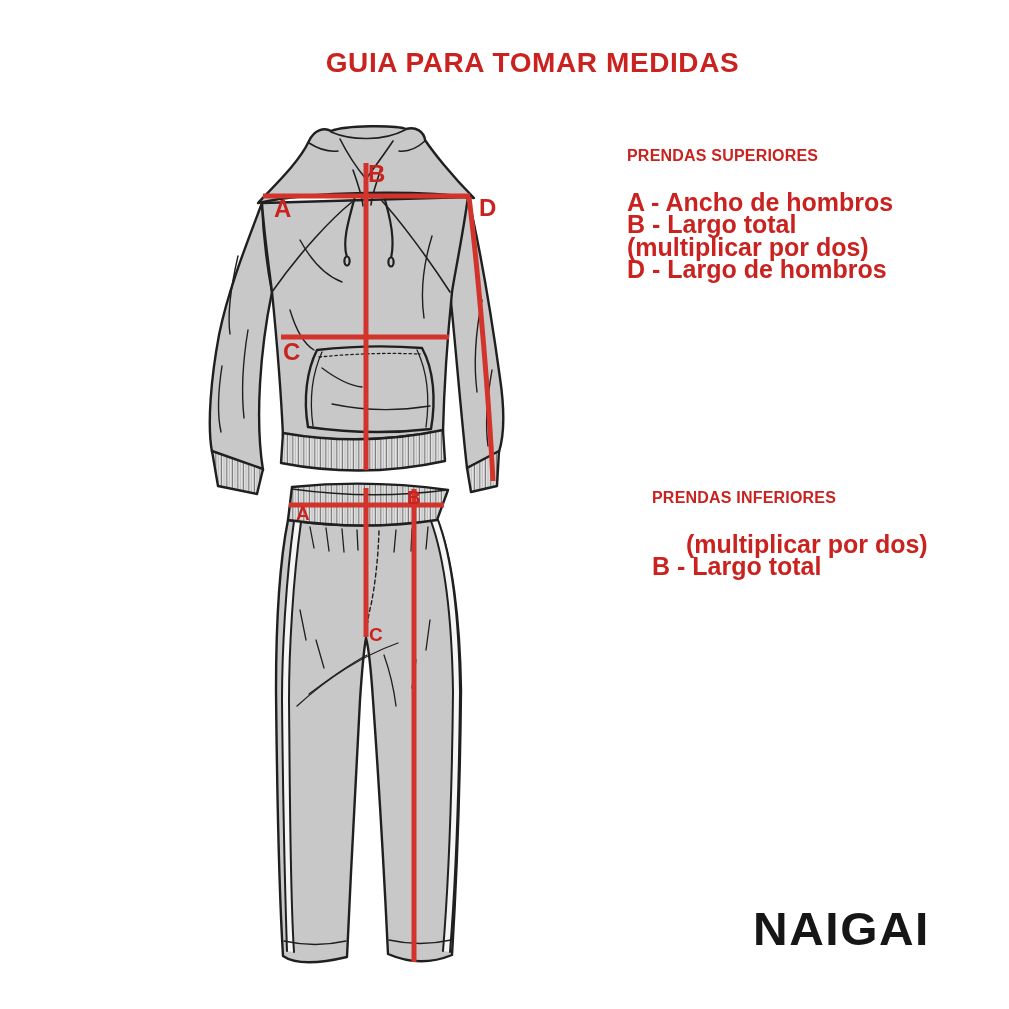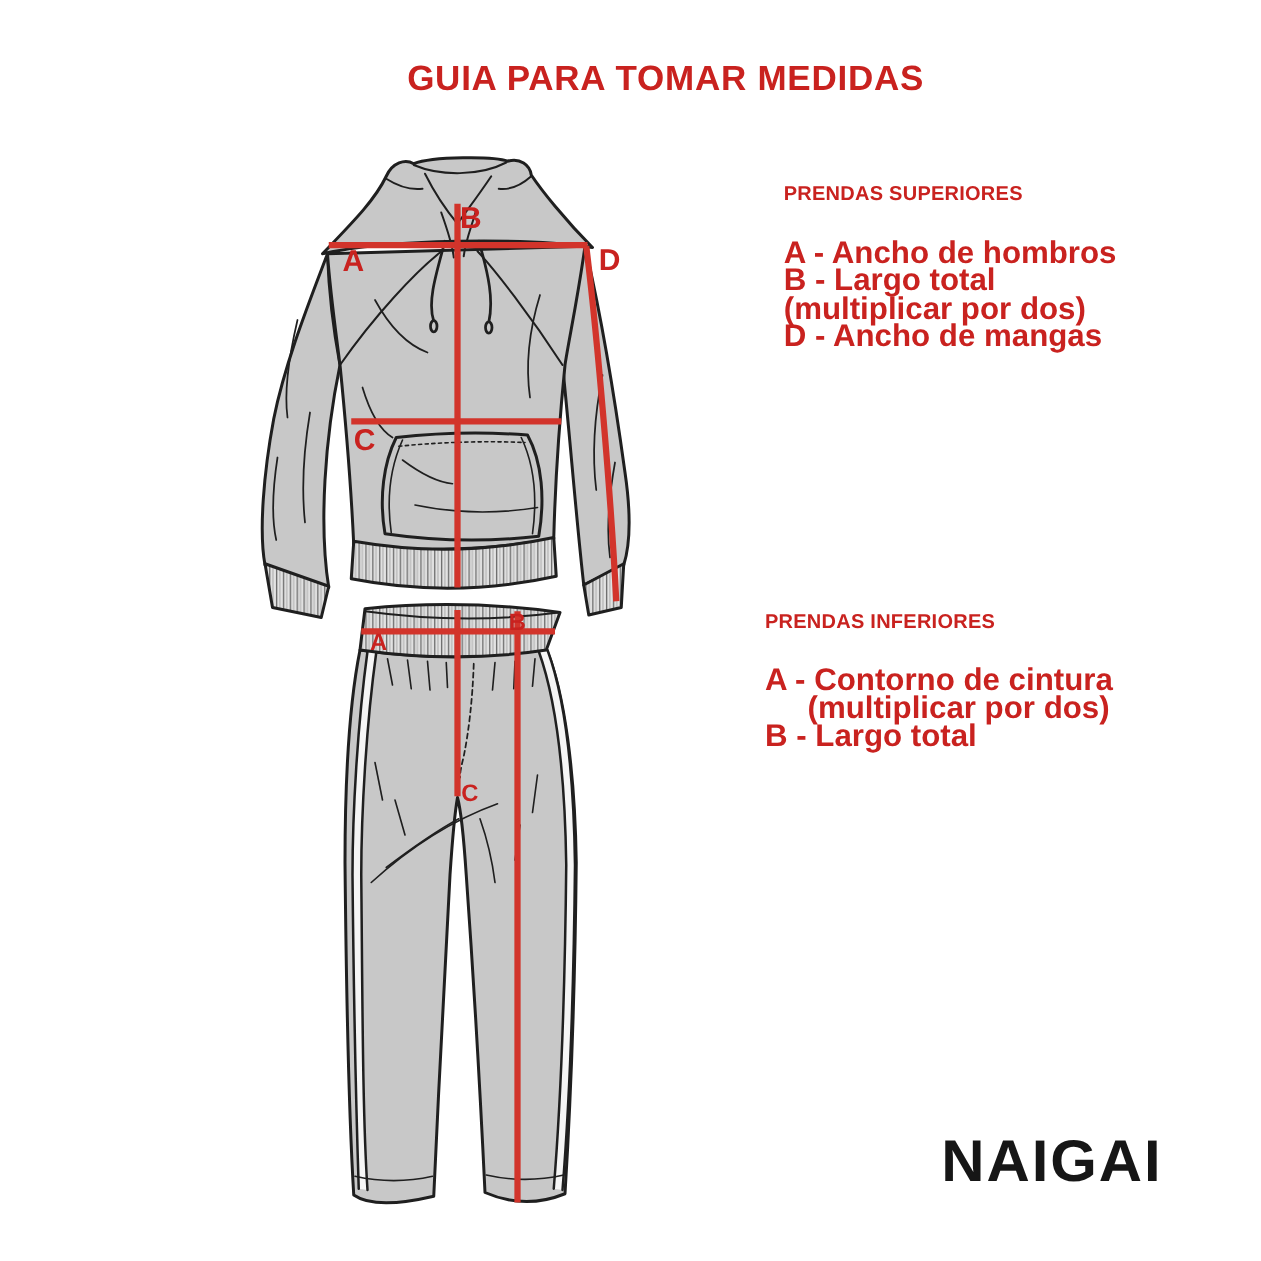--- a/index.html
+++ b/index.html
@@ -9,21 +9,21 @@
   }
   .page-title{
     position:absolute;top:47px;left:0;width:100%;text-align:center;
     font-size:28px;font-weight:bold;color:#c9221f;letter-spacing:.6px;margin:0;padding-left:28px;
   }
   svg.diagram{position:absolute;left:0;top:0;}
   .list-block{position:absolute;color:#c9221f;font-weight:bold;}
   .list-block h2{font-size:16px;margin:0 0 26px 0;letter-spacing:.2px;}
   .list-block .item{font-size:25px;line-height:22.4px;white-space:pre;}
   .block-superiores{left:627px;top:147px;}
-  .block-inferiores{left:612px;top:489px;}
+  .block-inferiores{left:652px;top:489px;}
   .item.indent{padding-left:34px;}
   .brand-logo{
     position:absolute;left:753px;top:901px;
     font-size:47px;font-weight:bold;color:#161616;letter-spacing:1.5px;
     transform:scaleX(1.02);transform-origin:left top;
   }
   text.mlabel{font-family:"Liberation Sans",sans-serif;font-weight:bold;fill:#c9221f;}
   text.mlabel.big{font-size:24px;}
   text.mlabel.small{font-size:19px;}
 </style>
@@ -162,25 +162,24 @@
     <text class="mlabel small" x="296" y="520">A</text>
     <text class="mlabel small" x="407" y="504">B</text>
     <text class="mlabel small" x="369" y="641">C</text>
   </svg>
 
   <div class="list-block block-superiores">
     <h2>PRENDAS SUPERIORES</h2>
     <div class="item">A - Ancho de hombros</div>
     <div class="item">B - Largo total</div>
     <div class="item">(multiplicar por dos)</div>
-    <div class="item">D - Ancho de mangas</div>
+    <div class="item">D - Largo de hombros</div>
   </div>
 
   <div class="list-block block-inferiores">
     <h2>PRENDAS INFERIORES</h2>
-    <div class="item">A - Contorno de cintura</div>
     <div class="item indent">(multiplicar por dos)</div>
     <div class="item">B - Largo total</div>
   </div>
 
   <div class="brand-logo">NAIGAI</div>
 
 </div>
 
 </body></html>

